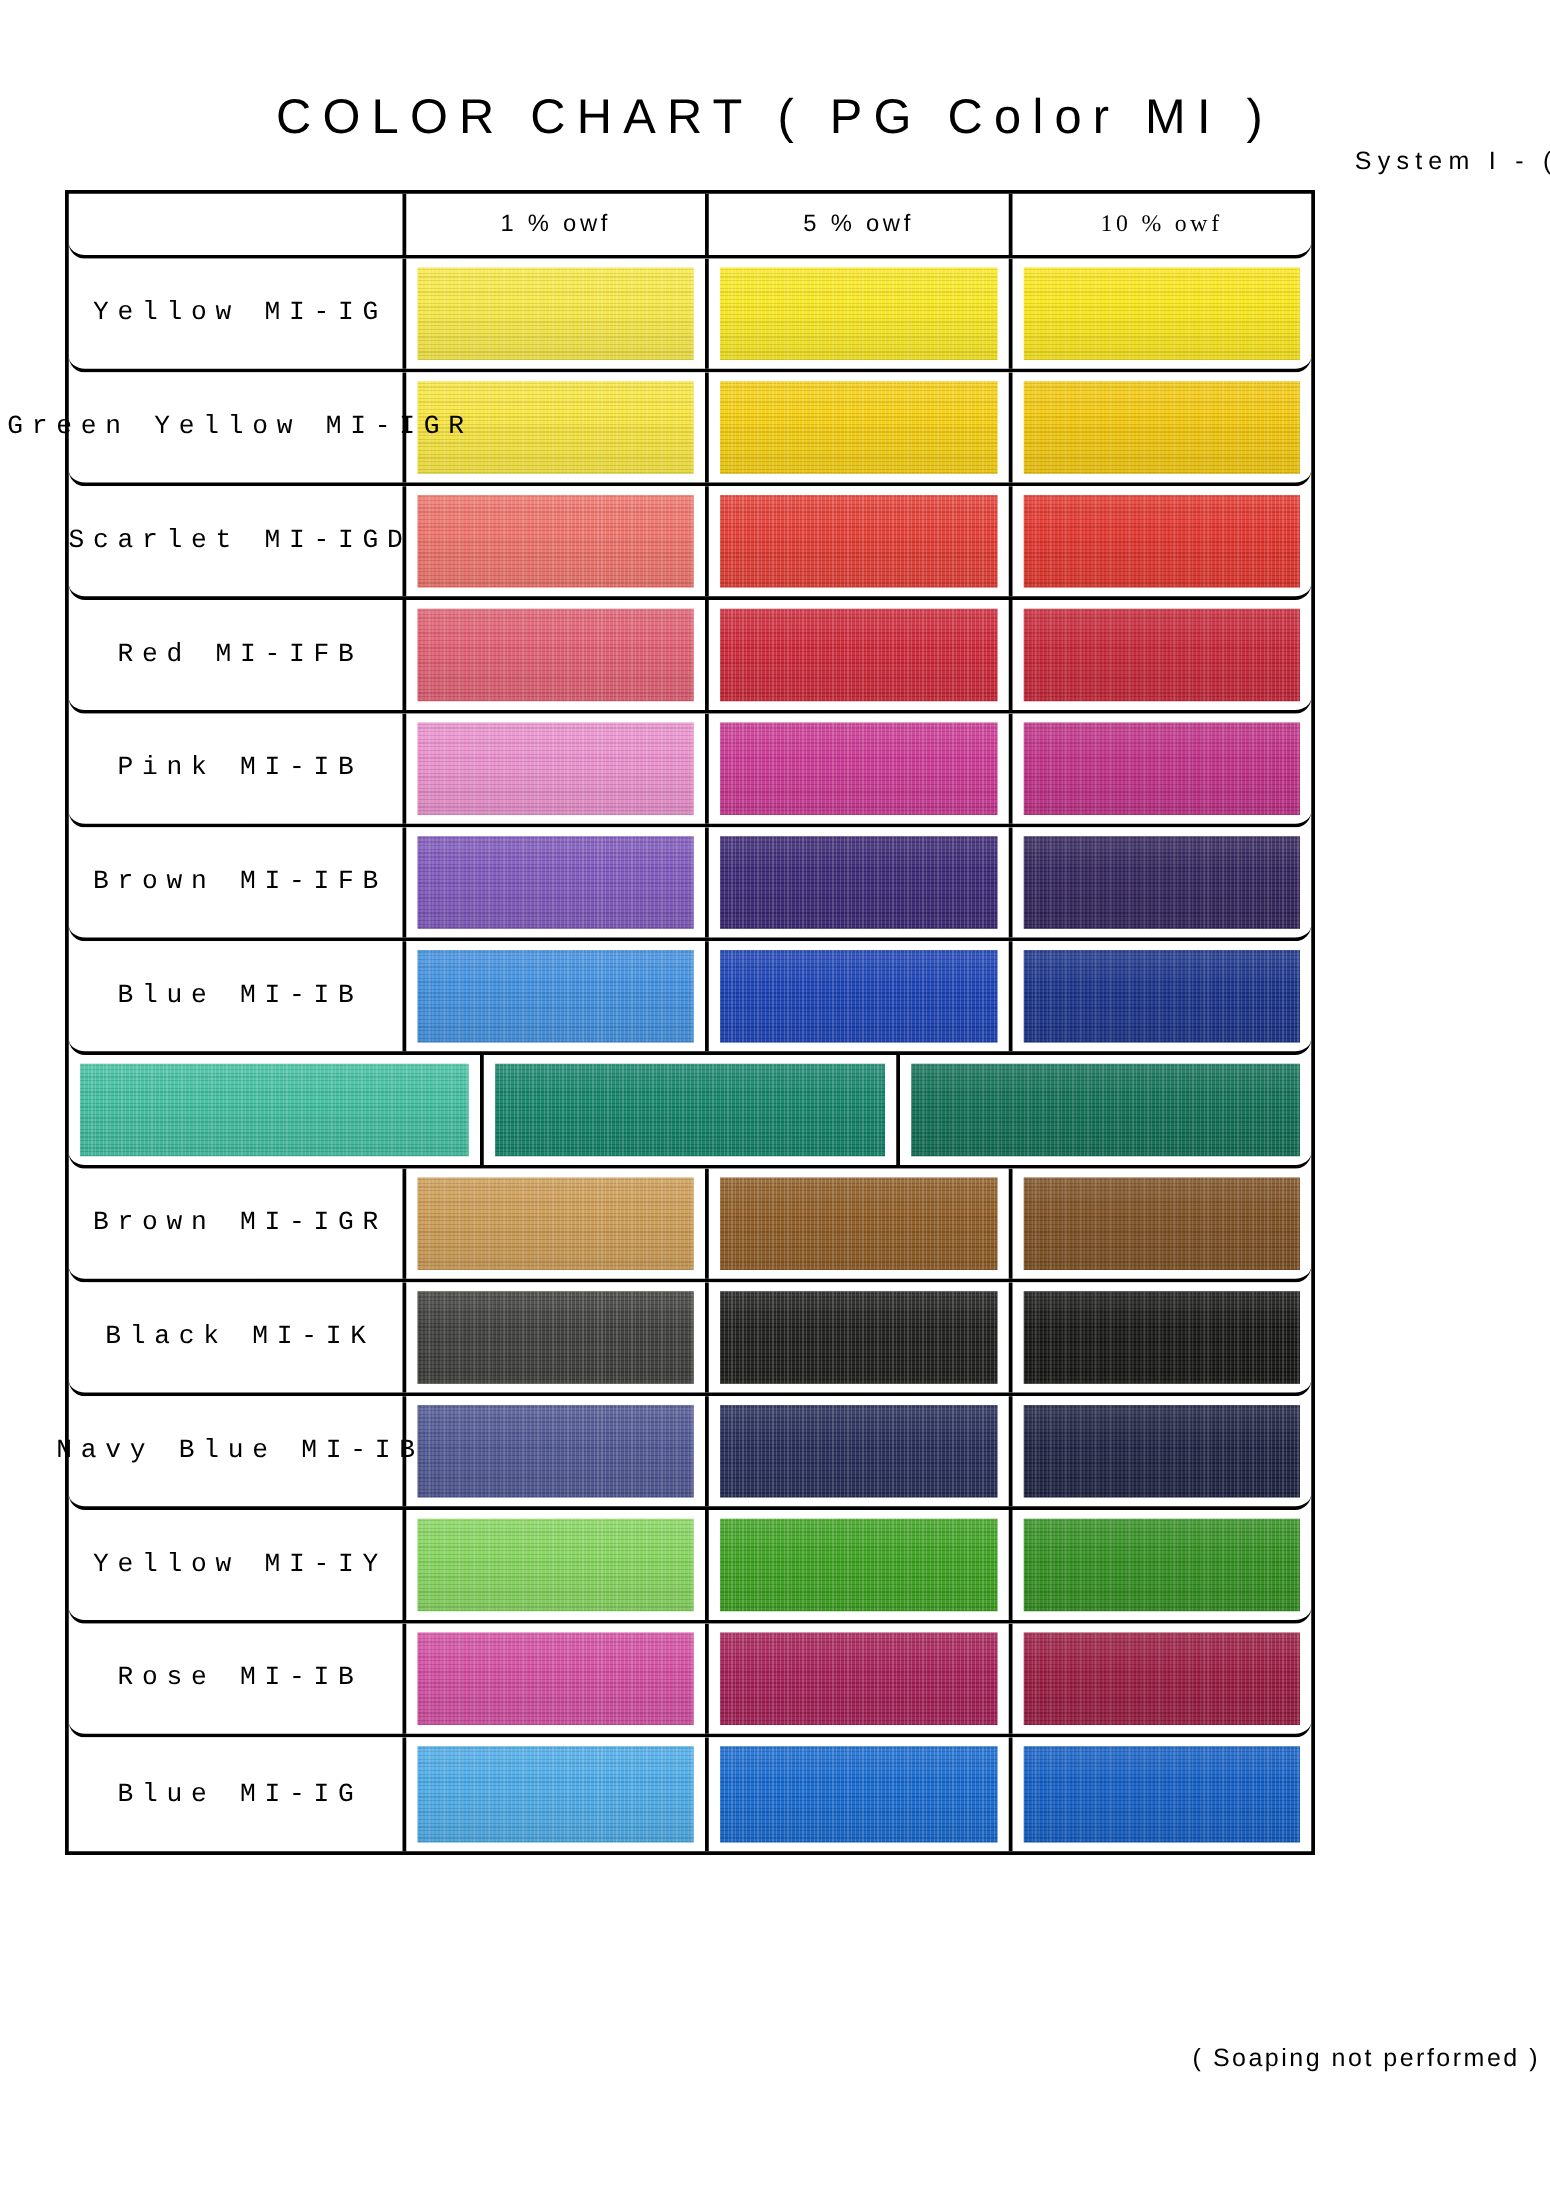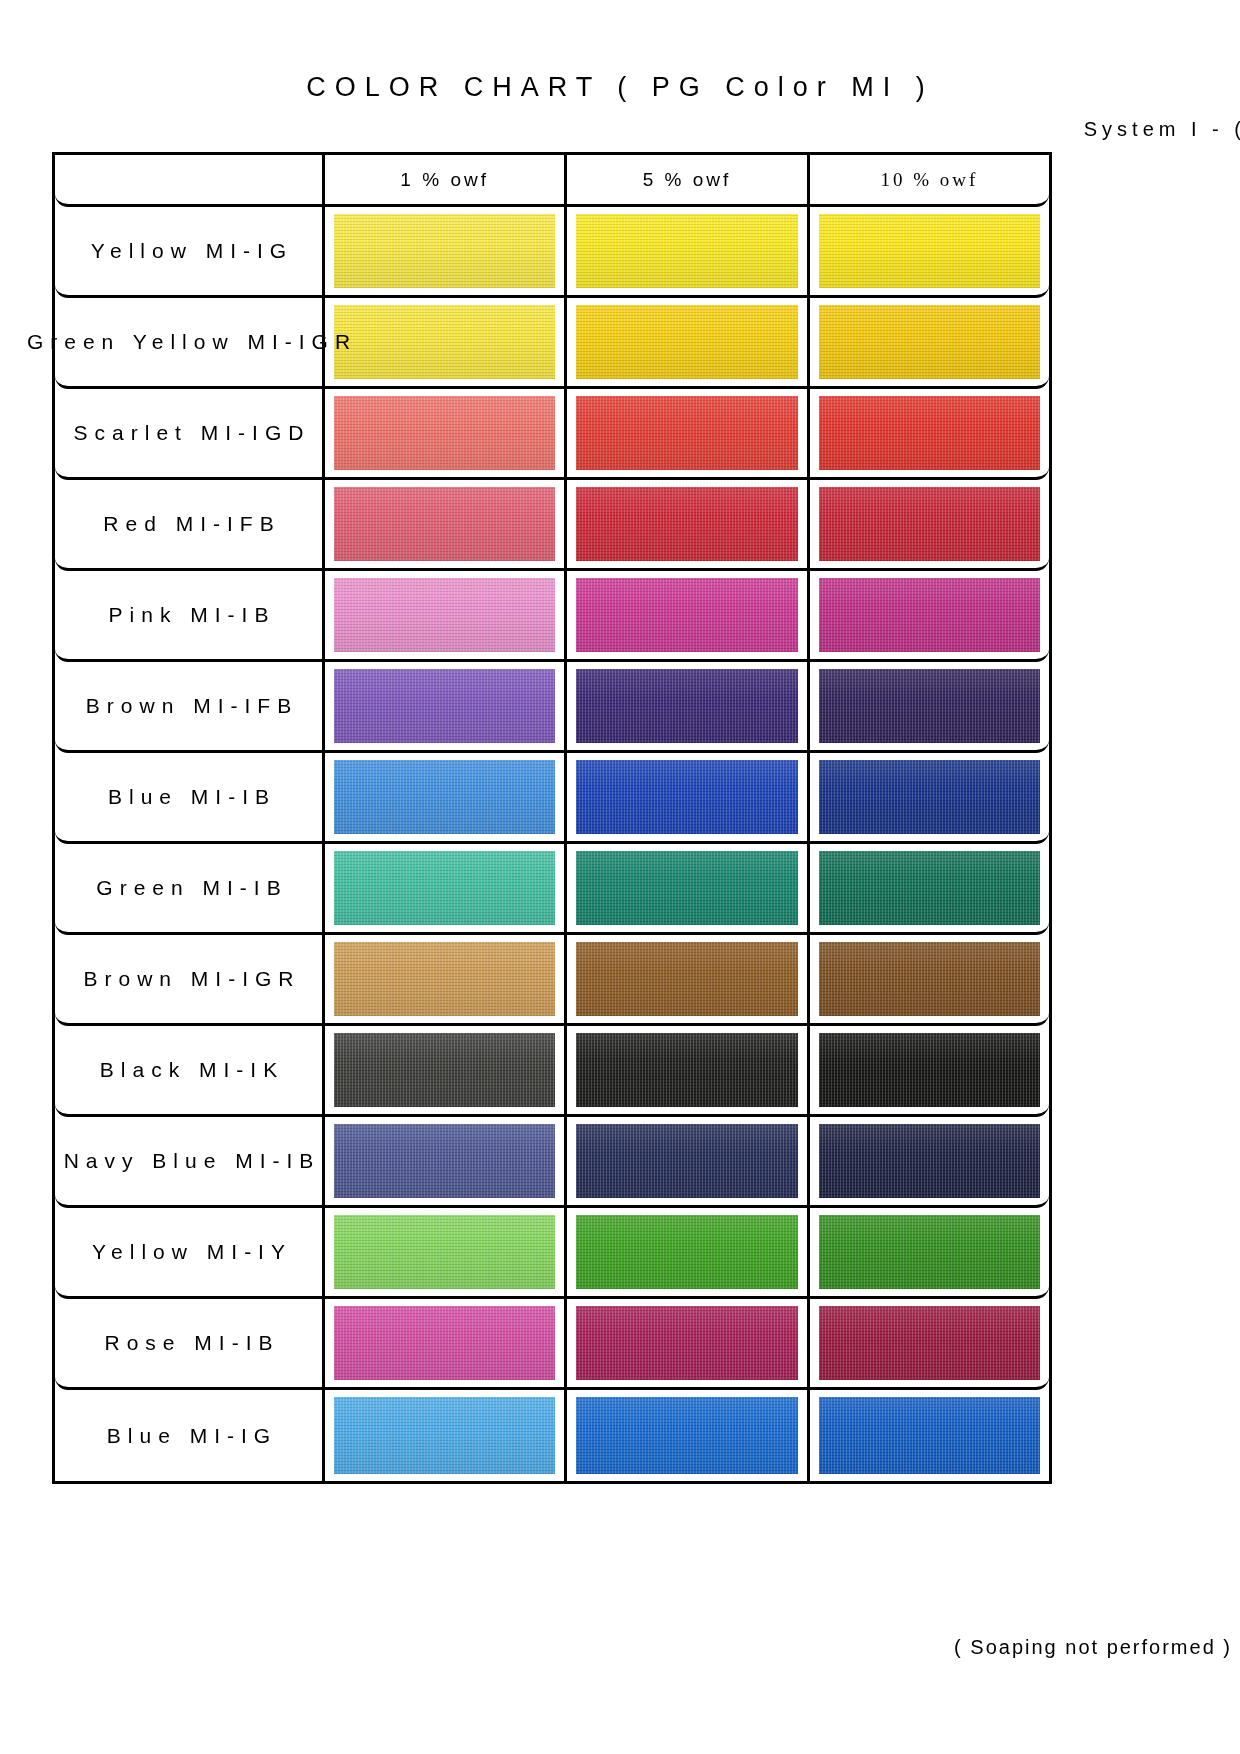--- a/index.html
+++ b/index.html
@@ -23,21 +23,21 @@
     top: 0;
     width: 1240px;
     height: 150px;
   }
   .chart-title {
     position: absolute;
     left: 0;
     top: 72px;
     width: 1240px;
     text-align: center;
-    font-size: 27px;
+    font-size: 39px;
     font-weight: 400;
     letter-spacing: 9px;
     white-space: nowrap;
   }
   .chart-subtitle {
     position: absolute;
     right: -6px;
     top: 118px;
     font-size: 20px;
     letter-spacing: 5px;
@@ -63,20 +63,21 @@
 
   .cell-label {
     width: 270px;
     min-width: 270px;
     border-right: 3px solid #000000;
     box-sizing: border-box;
     display: flex;
     align-items: center;
     justify-content: center;
     position: relative;
+    font-family: Liberation Mono, monospace;
   }
   .cell-swatch {
     flex: 1 1 0;
     border-right: 3px solid #000000;
     box-sizing: border-box;
     display: flex;
     align-items: center;
     justify-content: center;
     padding: 7px 9px;
   }
@@ -260,23 +261,20 @@
           <div class="swatch" style="background-color: rgb(62, 142, 222);"></div>
         </div>
         <div class="cell-swatch">
           <div class="swatch" style="background-color: rgb(25, 64, 180);"></div>
         </div>
         <div class="cell-swatch">
           <div class="swatch" style="background-color: rgb(21, 47, 134);"></div>
         </div>
       </div>
       <div class="row body-row">
-        <div class="cell-label">
-          <span class="dye-label">Green MI-IB</span>
-        </div>
         <div class="cell-swatch">
           <div class="swatch" style="background-color: rgb(63, 189, 157);"></div>
         </div>
         <div class="cell-swatch">
           <div class="swatch" style="background-color: rgb(18, 130, 104);"></div>
         </div>
         <div class="cell-swatch">
           <div class="swatch" style="background-color: rgb(14, 109, 83);"></div>
         </div>
       </div>

